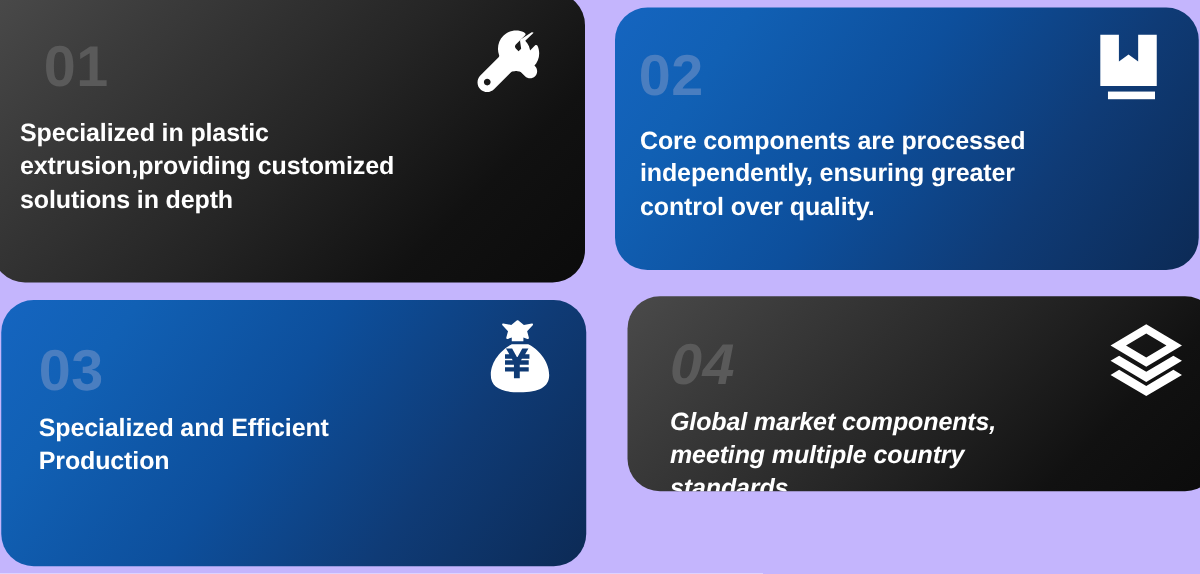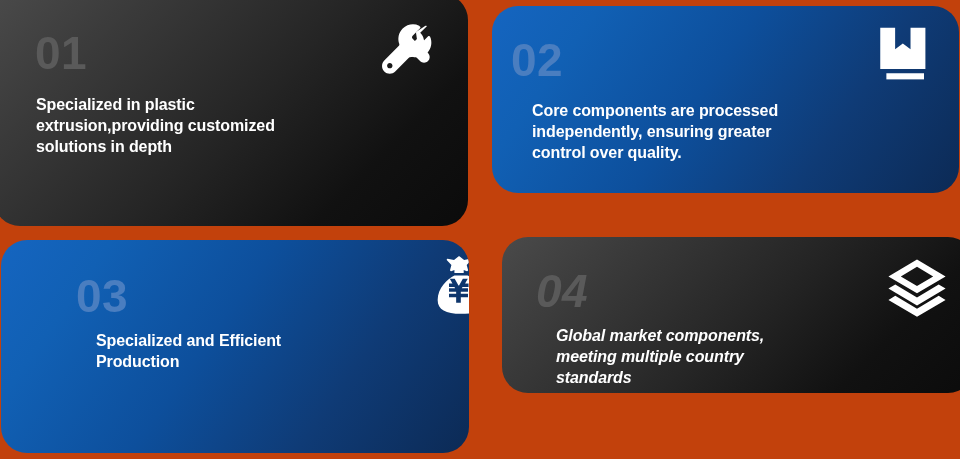--- a/index.html
+++ b/index.html
@@ -12,21 +12,21 @@
     height: 459px;
     overflow: hidden;
     font-family: "Liberation Sans", sans-serif;
     -webkit-font-smoothing: antialiased;
   }
 
   .feature-grid {
     position: relative;
     width: 960px;
     height: 459px;
-    background: #c2410c;
+    background: #c4b5fd;
   }
 
   .feature-card {
     position: absolute;
     box-sizing: border-box;
     overflow: hidden;
     border-radius: 26px;
     padding: 0;
   }
 
@@ -35,30 +35,29 @@
     left: -6px;
     top: -6px;
     width: 474px;
     height: 232px;
     border-radius: 0 26px 26px 26px;
   }
   .card-02 {
     left: 492px;
     top: 6px;
     width: 467px;
-    height: 187px;
+    height: 210px;
     border-radius: 26px 26px 26px 26px;
   }
   .card-03 {
     left: 1px;
     top: 240px;
     width: 468px;
     height: 213px;
     border-radius: 26px;
-    padding-left: 45px;
   }
   .card-04 {
     left: 502px;
     top: 237px;
     width: 472px;
     height: 156px;
     border-radius: 26px;
     font-style: italic;
   }
 
@@ -83,26 +82,25 @@
     letter-spacing: 0.5px;
     line-height: 1;
     user-select: none;
   }
   .theme-dark .card-number { color: #5a5a5a; }
   .theme-blue .card-number { color: #4a7ec0; }
 
   .card-title {
     position: absolute;
     color: #ffffff;
-    font-size: 16px;
+    font-size: 20px;
     font-weight: 700;
     line-height: 1.32;
     letter-spacing: -0.1px;
     white-space: pre-line;
-    margin-left: 20px;
   }
 
   .card-icon {
     position: absolute;
     width: 56px;
     height: 56px;
     color: #ffffff;
   }
   .card-icon svg {
     display: block;

